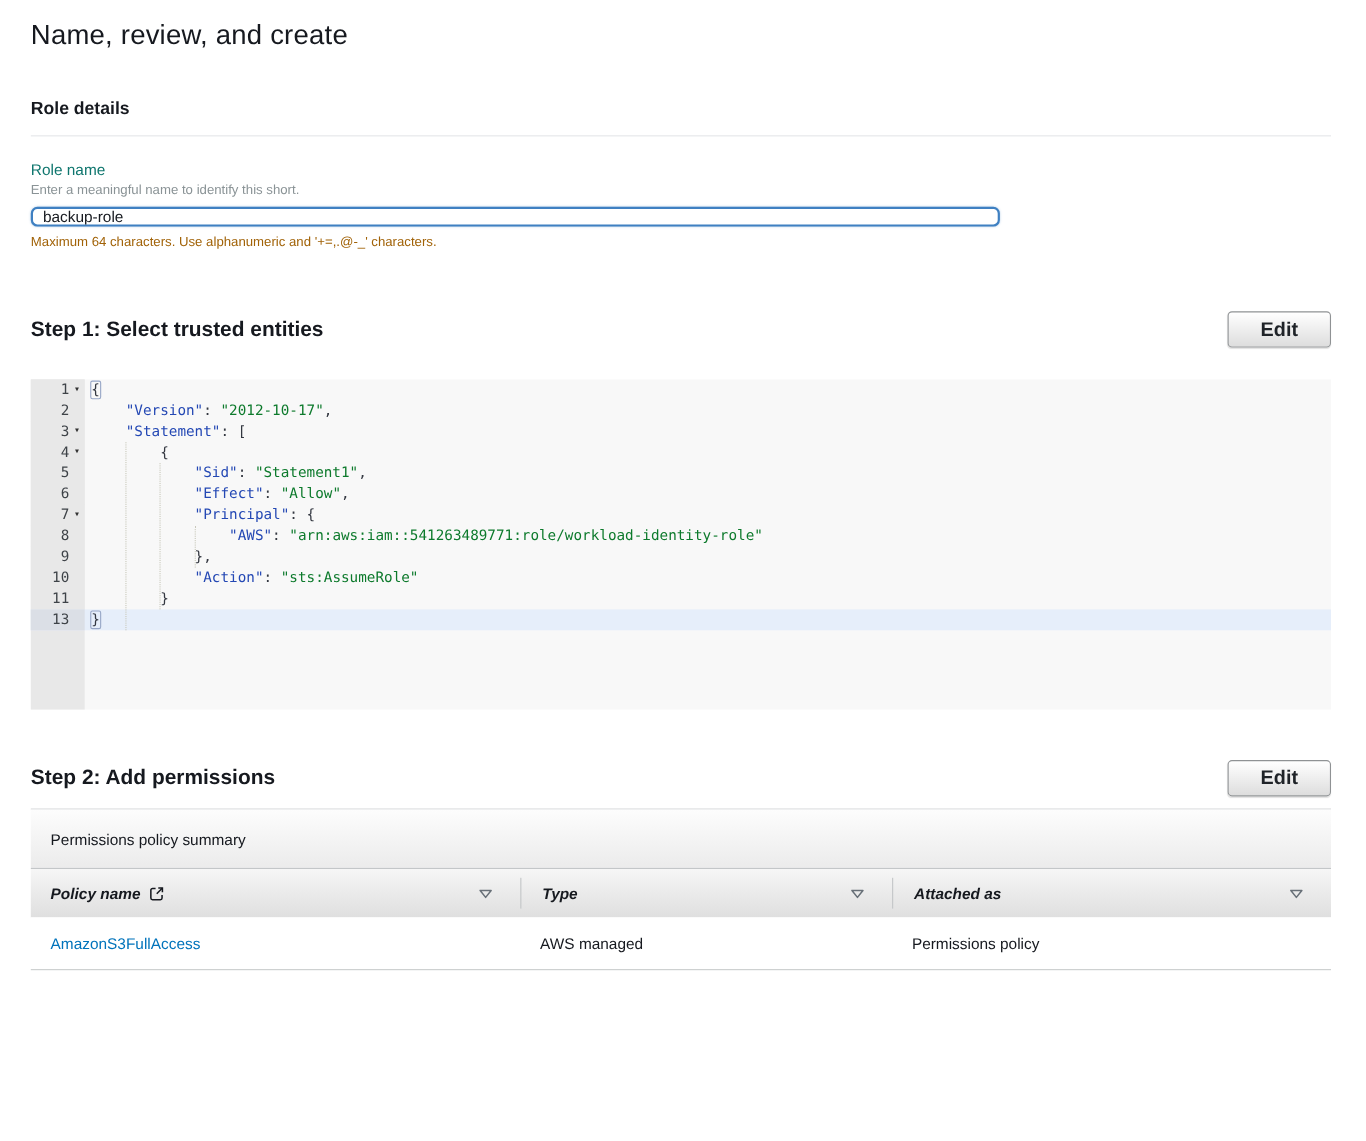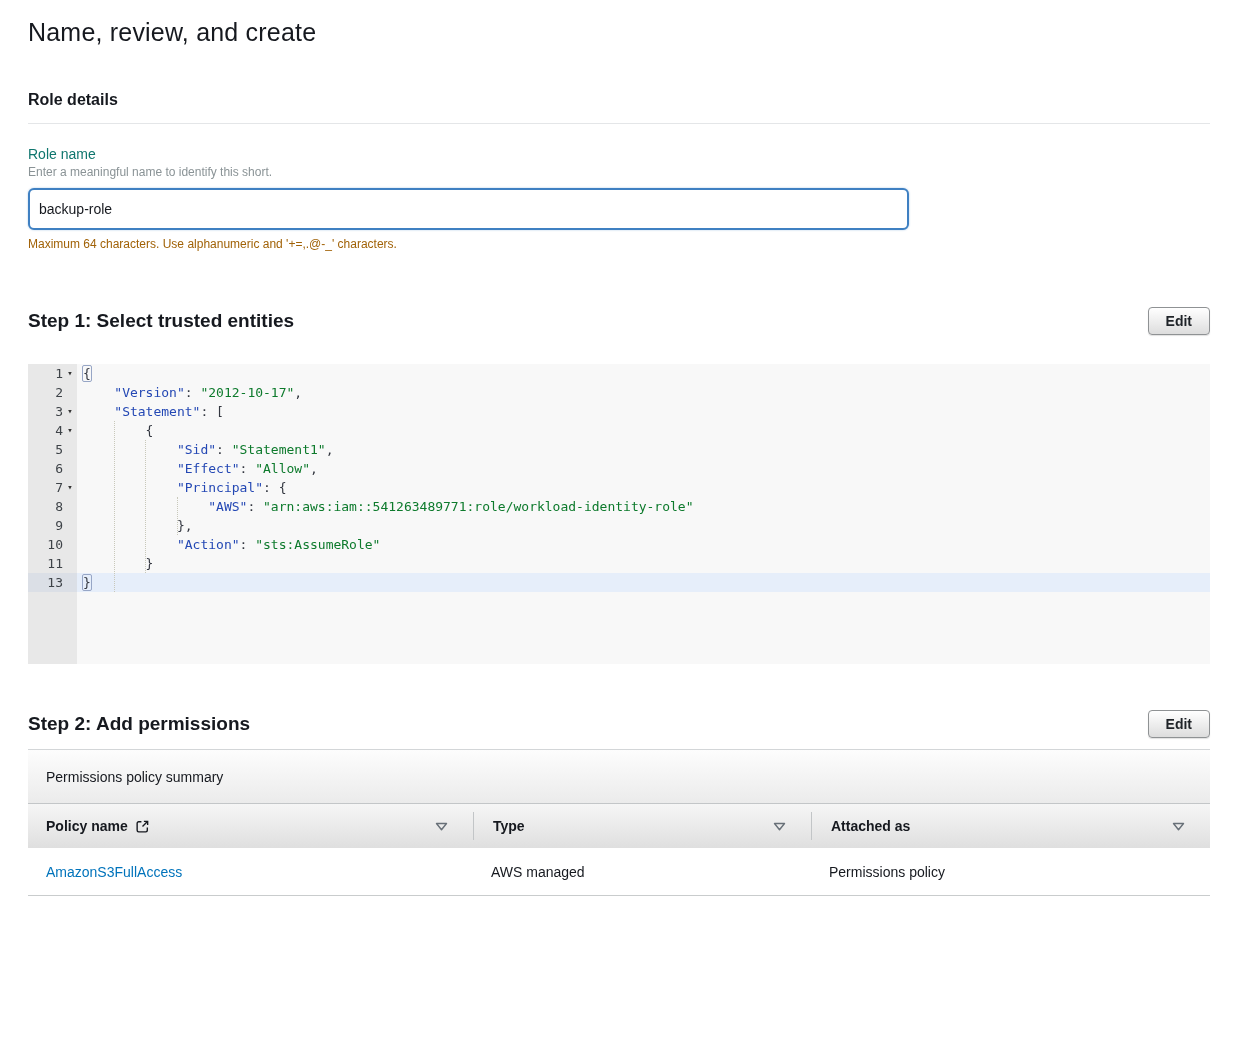--- a/index.html
+++ b/index.html
@@ -17,21 +17,21 @@
   .section-heading { font-size: 16px; font-weight: 700; margin-top: 44px; }
   .rule { border: none; border-top: 1px solid #e4e6e8; margin-top: 14px; }
 
   .field { margin-top: 22px; }
   .field-label { font-size: 14px; color: #0f766e; }
   .field-hint { font-size: 12px; color: #8a9396; margin-top: 3px; }
   .field-helper { font-size: 12px; color: #a16207; margin-top: 7px; }
 
   .text-input {
     display: block; margin-top: 9px;
-    width: 881px; height: 42px;
+    width: 881px; height: 18px;
     border: 2px solid #3f80c2; border-radius: 6px;
     box-shadow: 0 0 2px rgba(63,128,194,.45);
     padding: 0 9px; font-size: 14px; color: #16191f;
     font-family: "Liberation Sans", sans-serif;
     outline: none; background: #fff;
   }
   .textarea {
     display: block; margin-top: 9px;
     width: 881px; height: 67px;
     border: 1px solid #a9b0b3; border-radius: 6px;
@@ -40,22 +40,22 @@
     resize: both; outline: none; background: #fff;
   }
   .field-desc { margin-top: 48px; }
 
   .step-row { display: flex; justify-content: space-between; align-items: center; }
   .step1-row { margin-top: 56px; }
   .step2-row { margin-top: 46px; }
   .step-heading { font-size: 19px; font-weight: 700; color: #16191f; }
 
   .aws-btn {
-    display: inline-block; padding: 5px 17px;
-    font-size: 14px; font-weight: 700; color: #1f2328;
+    display: inline-block; padding: 5px 29px;
+    font-size: 18px; font-weight: 700; color: #1f2328;
     background: linear-gradient(#ffffff, #dddddd);
     border: 1px solid #8f9294; border-radius: 4px;
     box-shadow: 0 1px 1px rgba(0,0,0,.12);
     cursor: pointer; font-family: "Liberation Sans", sans-serif; text-align: right;
   }
 
   
   .editor {
     position: relative; margin-top: 29px;
     width: 1182px; height: 300px;
@@ -90,21 +90,21 @@
     background: linear-gradient(#fdfdfd, #ebebeb);
     border-bottom: 1px solid #c3c6c8;
   }
   .tbl-header {
     display: flex; height: 44px;
     background: linear-gradient(#f6f6f6, #dfdfdf);
     font-size: 14px; font-weight: 700; color: #16191f;
   }
   .hcell { position: relative; display: flex; align-items: center; padding: 0 24px 0 18px; }
   .hcell.with-div::before { content: ""; position: absolute; left: 0; top: 8px; bottom: 8px; width: 1px; background: #c2c5c7; }
-  .hcell .hlabel { margin-right: 7px; }
+  .hcell .hlabel { margin-right: 7px; font-style: italic; }
   .hcell .sort { margin-left: auto; }
   .col1 { width: 445px; flex: 0 0 445px; }
   .col2 { width: 338px; flex: 0 0 338px; padding-left: 20px; }
   .col3 { flex: 1; padding-left: 20px; }
   .tbl-row {
     display: flex; height: 48px; align-items: center;
     background: #fff; border-bottom: 1px solid #c9cccd;
     font-size: 14px; color: #16191f;
   }
   .cell { padding: 0 24px 0 18px; }

